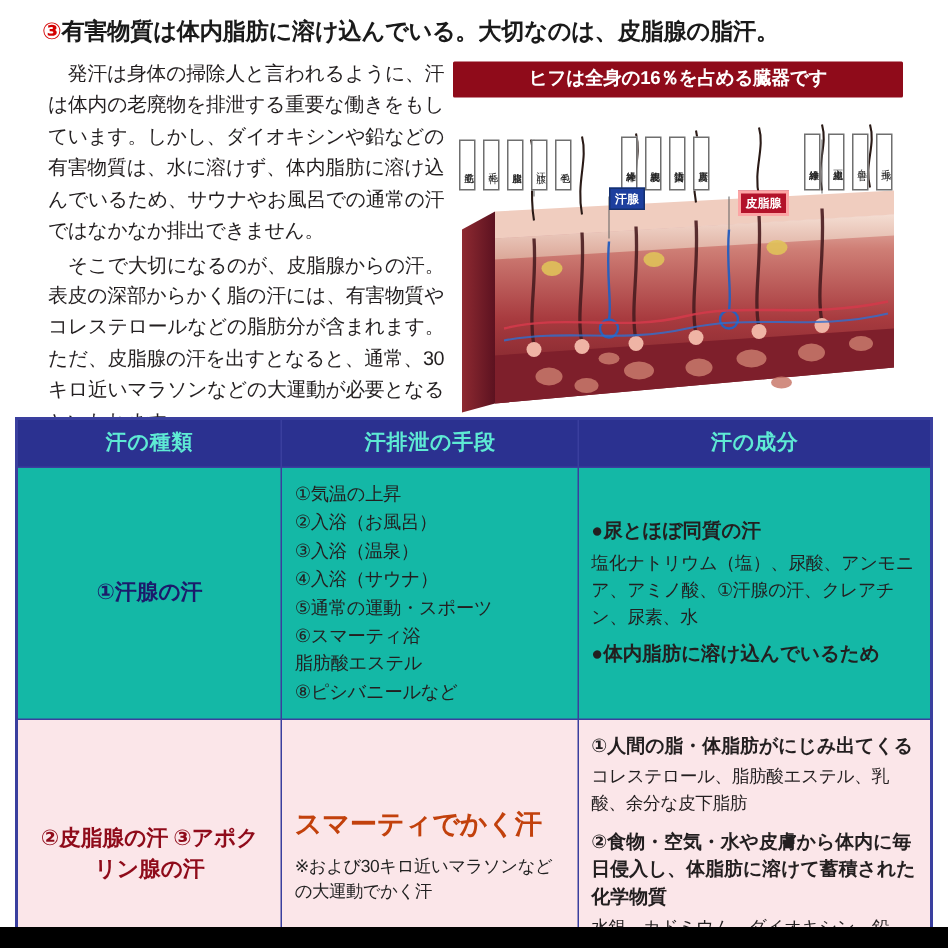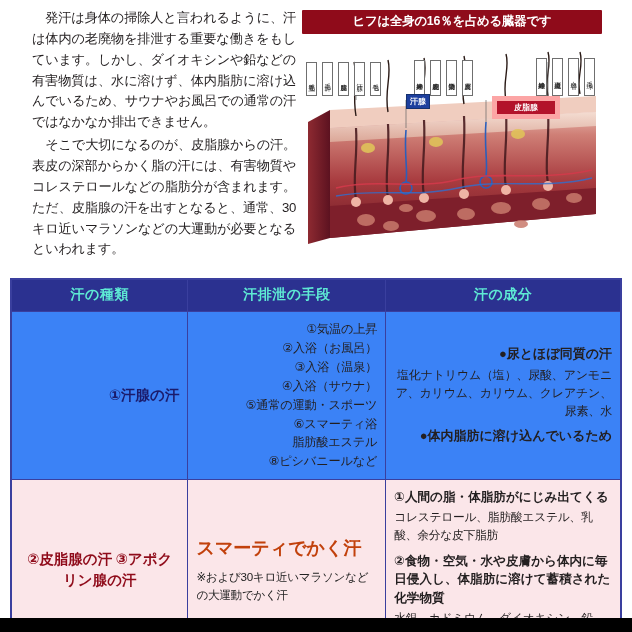--- a/index.html
+++ b/index.html
@@ -77,21 +77,21 @@
     border:1px solid #3a3f9e;
     letter-spacing:0.5px;
   }
   table.sweat td{
     border:1px solid #3a3f9e;
     vertical-align:middle;
     padding:8px 8px;
     font-size:12px;
     line-height:1.45;
   }
-  .row1 td{background:#3b82f6;text-align:right;}
+  .row1 td{background:#14b8a6;}
   .row2 td{background:#fbe6e9;}
   .col-kind{width:170px;text-align:center;margin-left:16px;}
   .col-means{width:190px;}
   .col-comp{width:226px;}
 
   .kind-label{
     font-size:14.5px;font-weight:bold;color:#1b1b6b;line-height:1.5;
   }
   .row2 .kind-label{color:#8f0b1a;}
   .list-tight{margin:0;padding:0;list-style:none;}
@@ -126,29 +126,32 @@
   }
   .lbl-blue{
     position:absolute;
     font-size:8px;
     background:#1d3f9e;color:#fff;border:1px solid #14306f;
     padding:1px 3px;font-weight:bold;
   }
   .lbl-red{
     position:absolute;
     font-size:8px;
-    background:#b3122a;color:#fff;border:5px solid #fca5a5;
-    padding:1px 17px;font-weight:bold;
+    background:#b3122a;color:#fff;border:2px solid #fca5a5;
+    padding:1px 3px;font-weight:bold;
   }
 </style>
 </head>
 <body>
 
 <div class="page">
 
+  <div class="headline">
+    <span class="mark">③</span><span>有害物質は体内脂肪に溶け込んでいる。大切なのは、皮脂腺の脂汗。</span>
+  </div>
 
   <div class="upper">
 
     <div class="body-text">
       <p>発汗は身体の掃除人と言われるように、汗は体内の老廃物を排泄する重要な働きをもしています。しかし、ダイオキシンや鉛などの有害物質は、水に溶けず、体内脂肪に溶け込んでいるため、サウナやお風呂での通常の汗ではなかなか排出できません。</p>
       <p>そこで大切になるのが、皮脂腺からの汗。表皮の深部からかく脂の汗には、有害物質やコレステロールなどの脂肪分が含まれます。ただ、皮脂腺の汗を出すとなると、通常、30キロ近いマラソンなどの大運動が必要となるといわれます。</p>
     </div>
 
     <div class="figure">
       <div class="fig-caption">ヒフは全身の16％を占める臓器です</div>
@@ -297,21 +300,21 @@
               <li>③入浴（温泉）</li>
               <li>④入浴（サウナ）</li>
               <li>⑤通常の運動・スポーツ</li>
               <li>⑥スマーティ浴</li>
               <li>脂肪酸エステル</li>
               <li>⑧ピシバニールなど</li>
             </ul>
           </td>
           <td class="col-comp">
             <p class="comp-head">●尿とほぼ同質の汗</p>
-            <p class="comp-sub">塩化ナトリウム（塩）、尿酸、アンモニア、カリウム、カリウム、クレアチン、尿素、水</p>
+            <p class="comp-sub">塩化ナトリウム（塩）、尿酸、アンモニア、アミノ酸、①汗腺の汗、クレアチン、尿素、水</p>
             <p class="comp-head">●体内脂肪に溶け込んでいるため</p>
           </td>
         </tr>
 
         <tr class="row2">
           <td class="col-kind">
             <span class="kind-label">②皮脂腺の汗</span>
             <span class="kind-label">③アポクリン腺の汗</span>
           </td>
           <td class="col-means">

